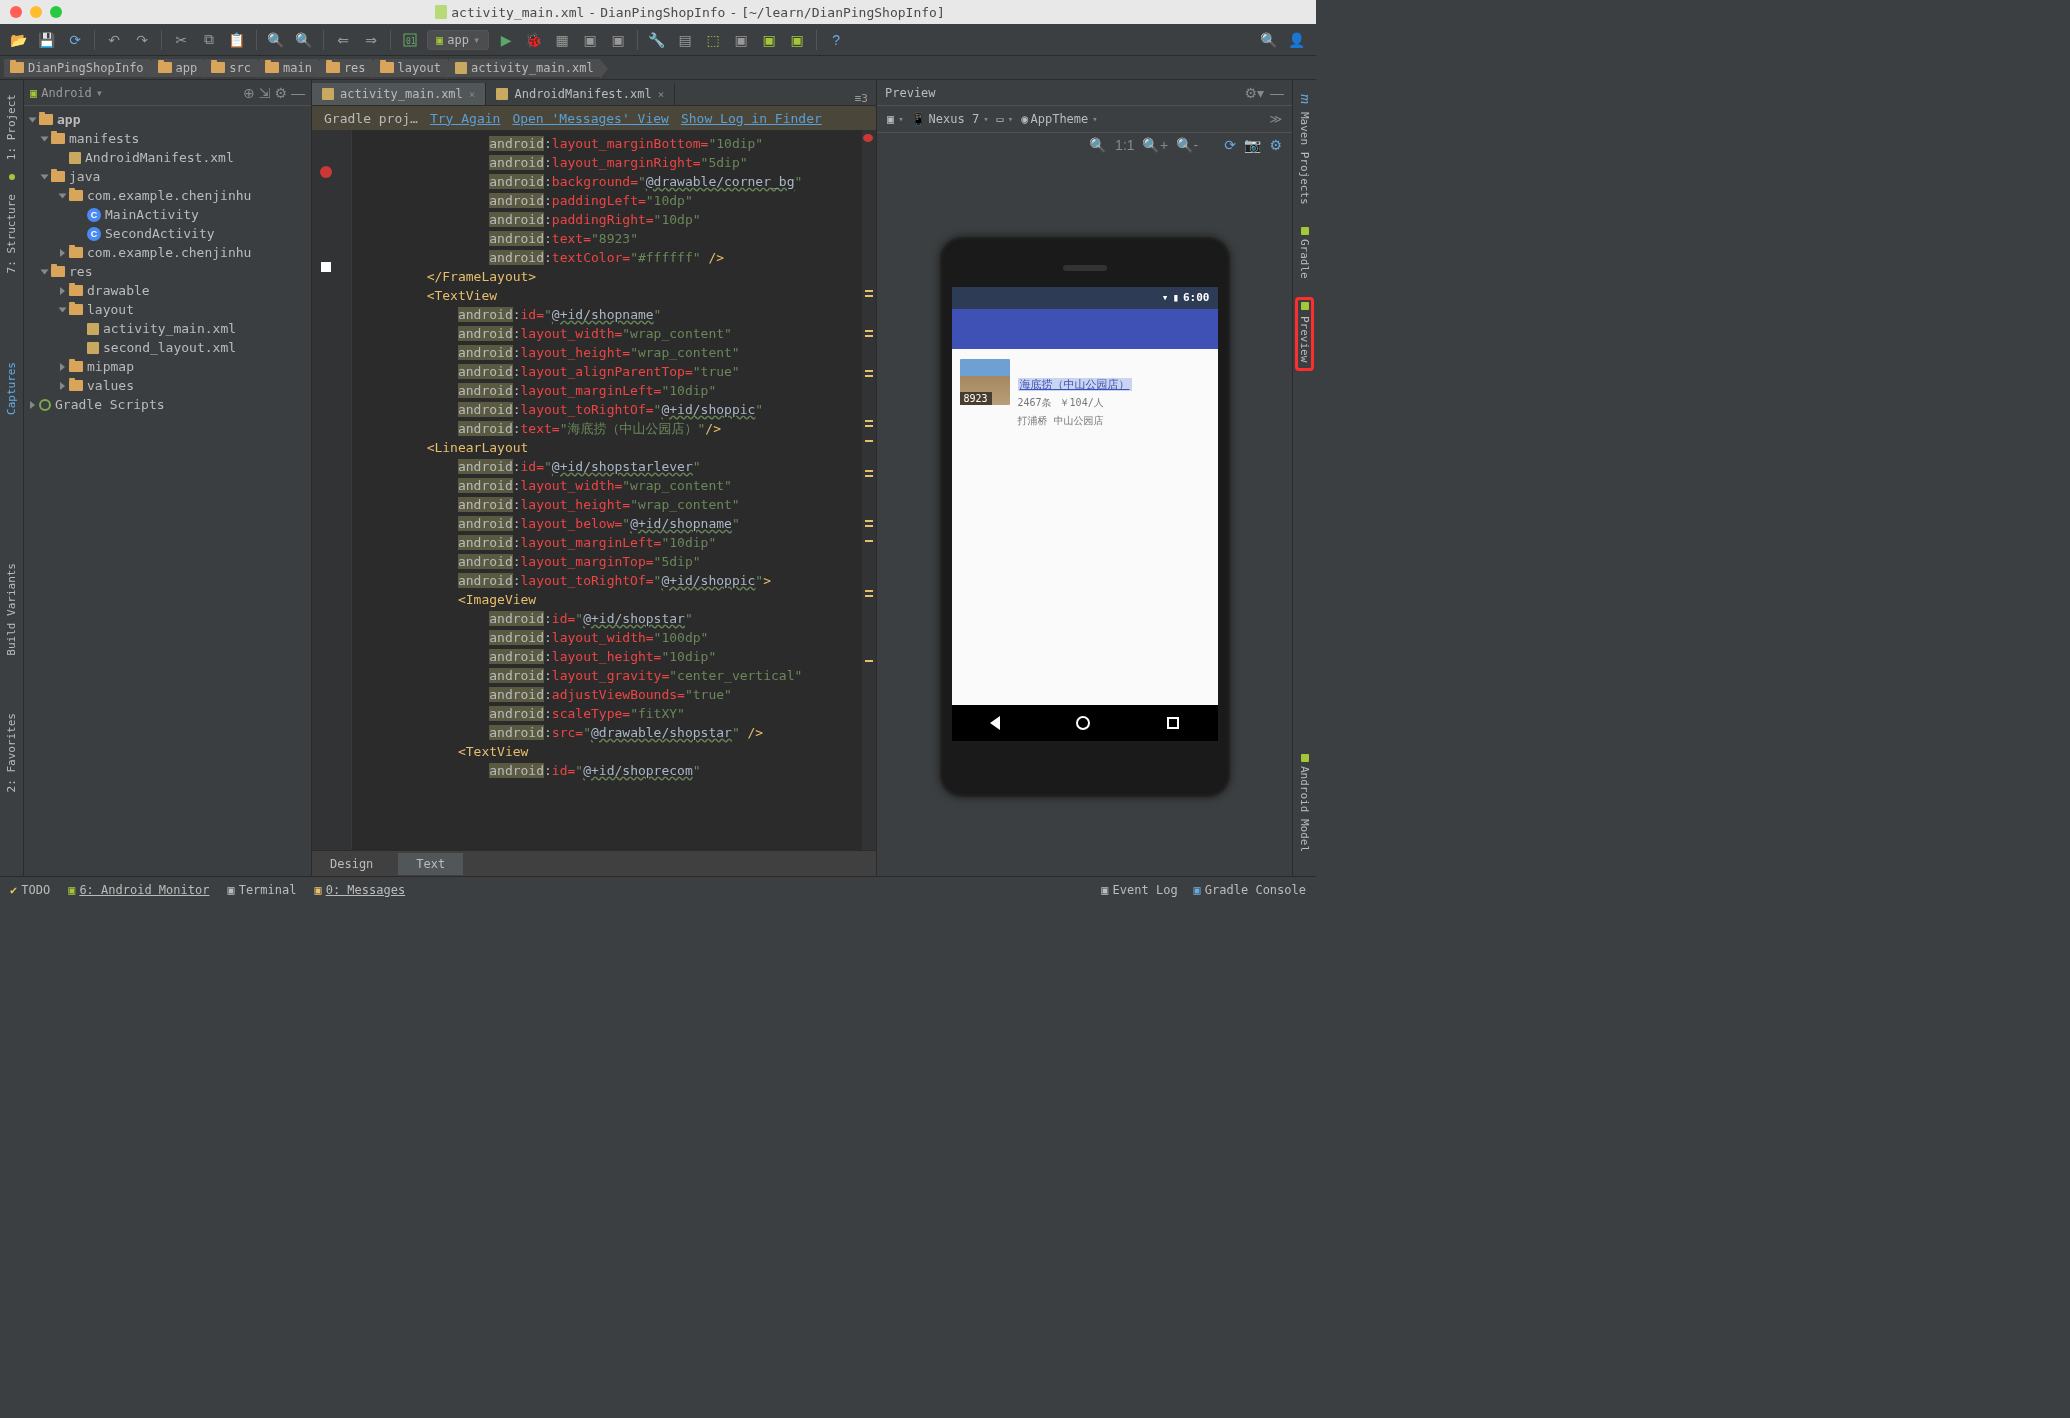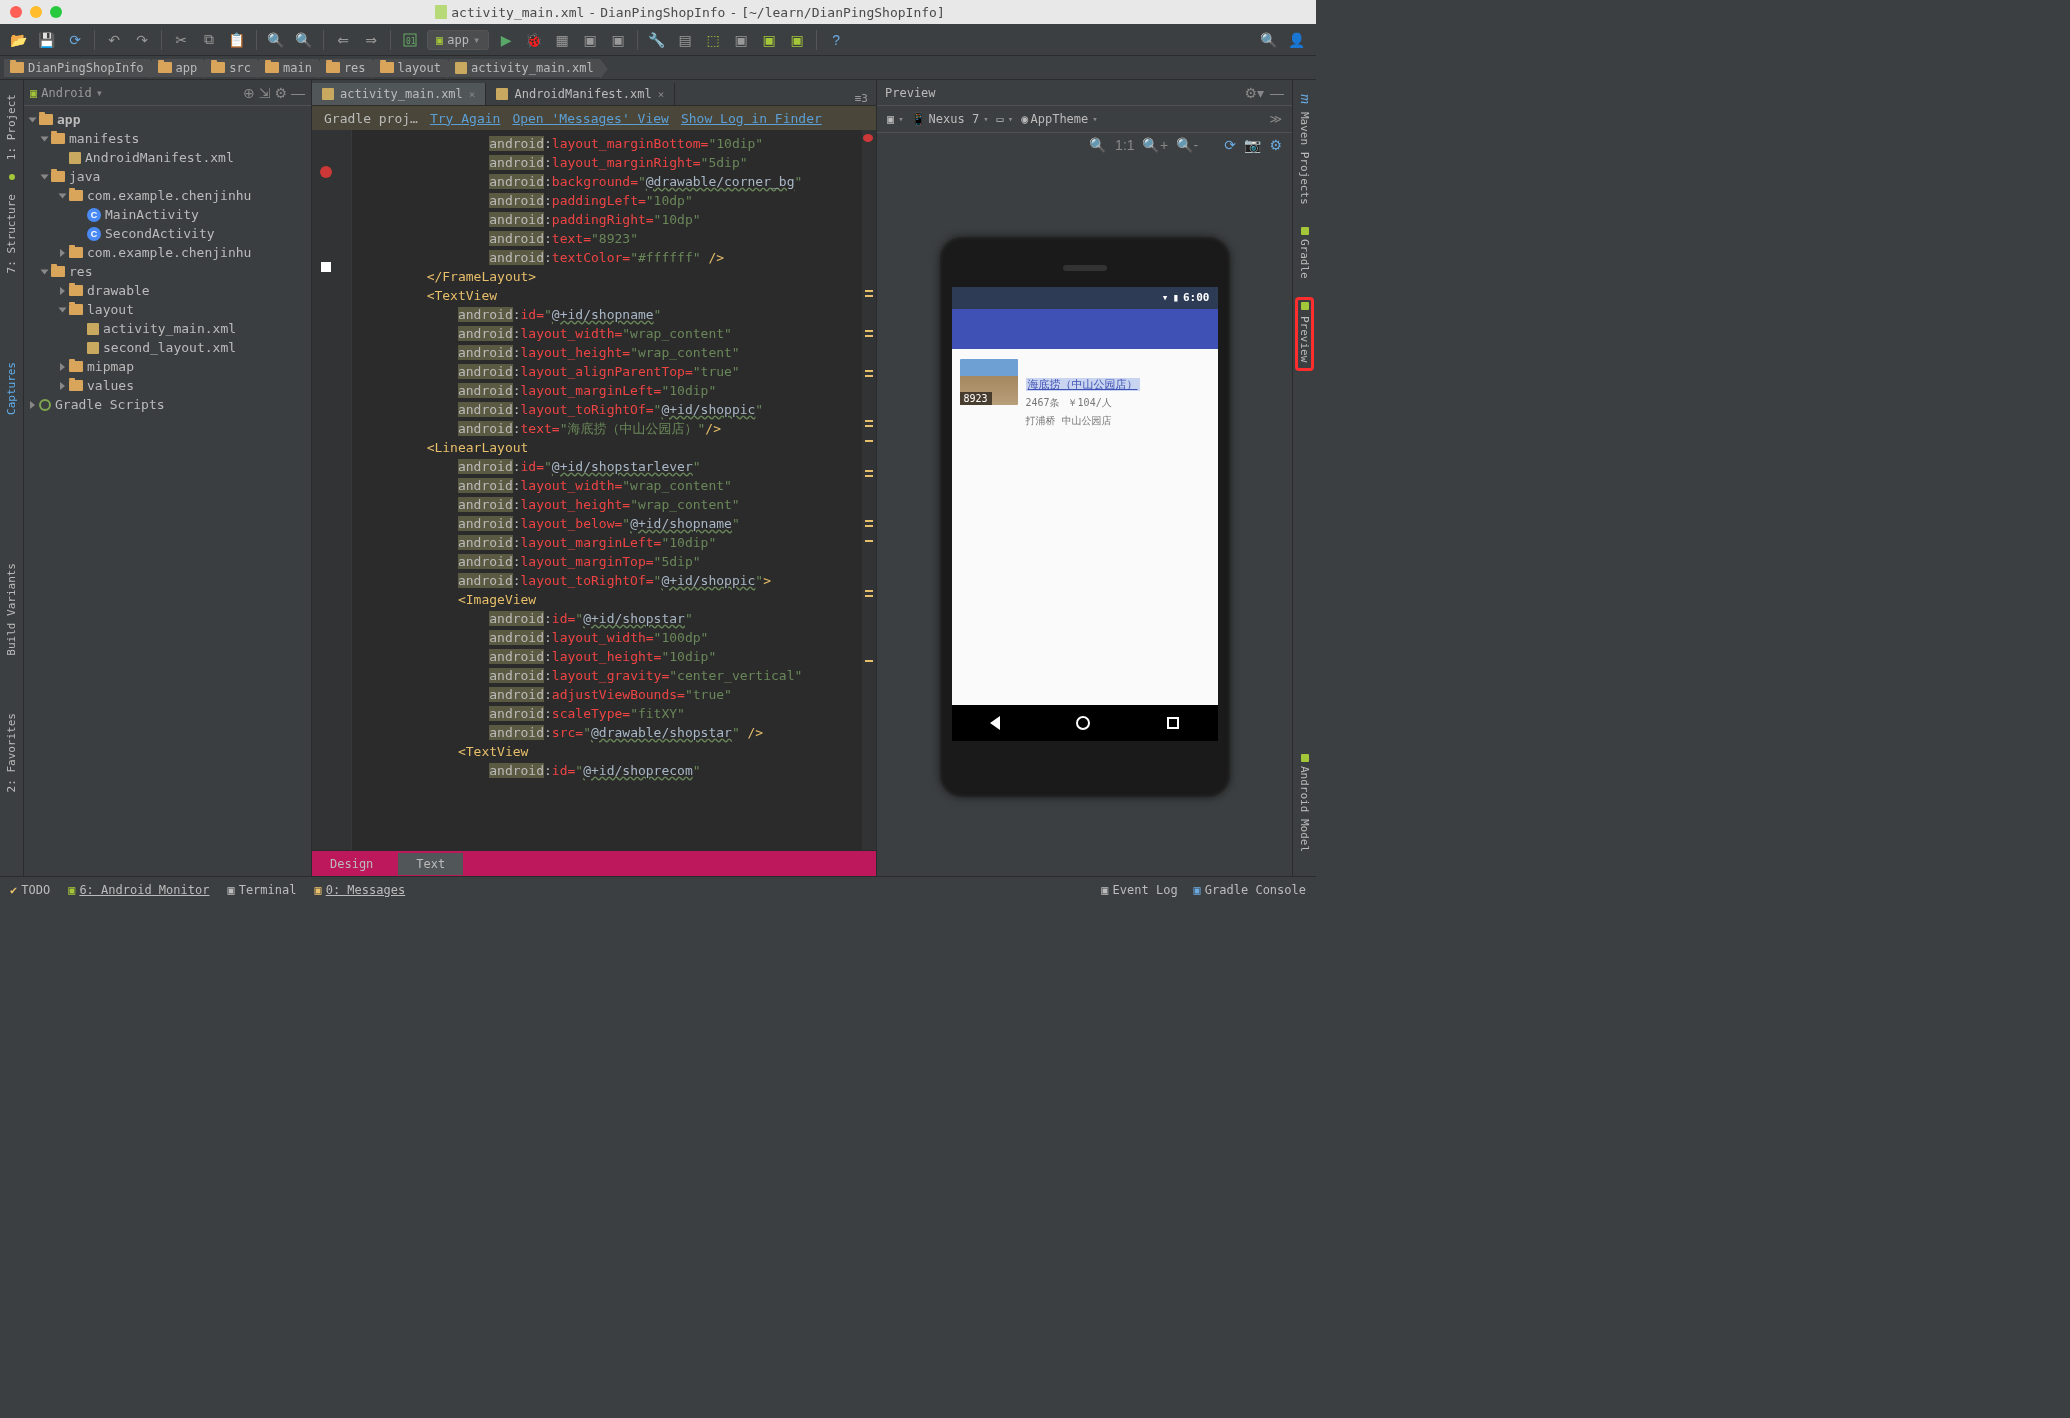--- a/index.html
+++ b/index.html
@@ -72,41 +72,41 @@
 .attr-ns { color: #bababa; background:#5a5a42; }
 .attr-nm { color: #ef4444; }
 .val { color: #6a8759; }
 .val-ref { color: #a9b7c6; text-decoration: underline wavy #6a8759; }
 .tag { color: #e8bf6a; }
 .colon { color:#bababa; }
 .right-markers { width: 14px; background:#313335; position:relative; }
 .marker { position:absolute; right:3px; width:8px; height:2px; background:#e8bf6a; }
 .marker.err { background:#cc3837; width:10px; height:8px; border-radius:50%; }
 
-.design-tabs { height: 26px; background:#be185d; border-top:1px solid #2b2b2b; display:flex; align-items:center; }
+.design-tabs { height: 26px; background:#404040; border-top:1px solid #2b2b2b; display:flex; align-items:center; }
 .design-tab { padding: 4px 18px; font-size:12px; color:#bbb; cursor:pointer; }
 .design-tab.active { background:#515658;margin-left:7px; }
 
 
 .preview-panel { width: 416px; background:#3c3f41; border-left:1px solid #2b2b2b; display:flex; flex-direction:column; }
 .preview-header { height: 26px; border-bottom:1px solid #515151; display:flex; align-items:center; padding:0 8px; font-size:12px; }
 .preview-header-tools { margin-left:auto; display:flex; gap:6px; color:#888; }
 .preview-toolbar { padding: 6px 10px; display:flex; align-items:center; gap:8px; font-size:12px; border-bottom:1px solid #515151; }
 .preview-toolbar2 { padding: 4px 10px; display:flex; align-items:center; gap:8px; justify-content:flex-end; color:#888; }
 .pt-item { display:flex; align-items:center; gap:2px; color:#bbb; cursor:pointer; }
 .chev:after { content:"▾"; font-size:9px; color:#888; margin-left:2px; }
 .device-frame-wrap { flex:1; display:flex; align-items:center; justify-content:center; padding:20px; }
 .device-frame { width: 290px; height: 560px; background:#1a1a1a; border-radius: 22px; padding: 50px 12px 56px 12px; box-shadow: 0 0 8px rgba(0,0,0,.6), inset 0 0 4px #333; position:relative; }
 .device-earpiece { position:absolute; top:28px; left:50%; transform:translateX(-50%); width:44px; height:6px; background:#333; border-radius:3px; }
 .device-screen { width:100%; height:100%; background:#fafafa; position:relative; font-family: Roboto, sans-serif; overflow:hidden; }
 .status-bar-d { height:22px; background:#2e3b55; color:#fff; display:flex; align-items:center; justify-content:flex-end; padding:0 8px; font-size:11px; gap:4px; font-weight:bold; }
 .appbar-d { height:40px; background:#3f51b5; }
 .app-content { padding: 10px 8px; }
 .shop-item { display:flex; gap:8px; font-size:11px; }
-.shop-img { width:58px; height:46px; background: linear-gradient(180deg,#6fa0d4 0%, #6fa0d4 38%, #a48860 38%, #b89e7a 100%); position:relative; border-radius:1px; }
+.shop-img { width:50px; height:46px; background: linear-gradient(180deg,#6fa0d4 0%, #6fa0d4 38%, #a48860 38%, #b89e7a 100%); position:relative; border-radius:1px; }
 .shop-img-badge { position:absolute; bottom:0; left:0; background:rgba(0,0,0,.6); color:#fff; font-size:10px; padding:1px 4px; }
 .shop-text { flex:1;margin-top:18px; }
 .shop-name { color:#3f51b5; background:#c9d5f0; padding:0 2px; text-decoration:underline; }
 .shop-meta { color:#777; font-size:10px; margin-top:4px; display:flex; gap:8px;}
 .nav-bar-d { position:absolute; bottom:0; left:0; right:0; height:36px; background:#000; display:flex; align-items:center; justify-content:space-around; color:#fff; }
 .nav-btn-shape { border:2px solid #fff; }
 .nav-back { width:0; height:0; border-top:7px solid transparent; border-bottom:7px solid transparent; border-right:10px solid #fff; background:none; border-left:none; }
 .nav-home { width:14px; height:14px; border-radius:50%; }
 .nav-recent { width:12px; height:12px; }
 

